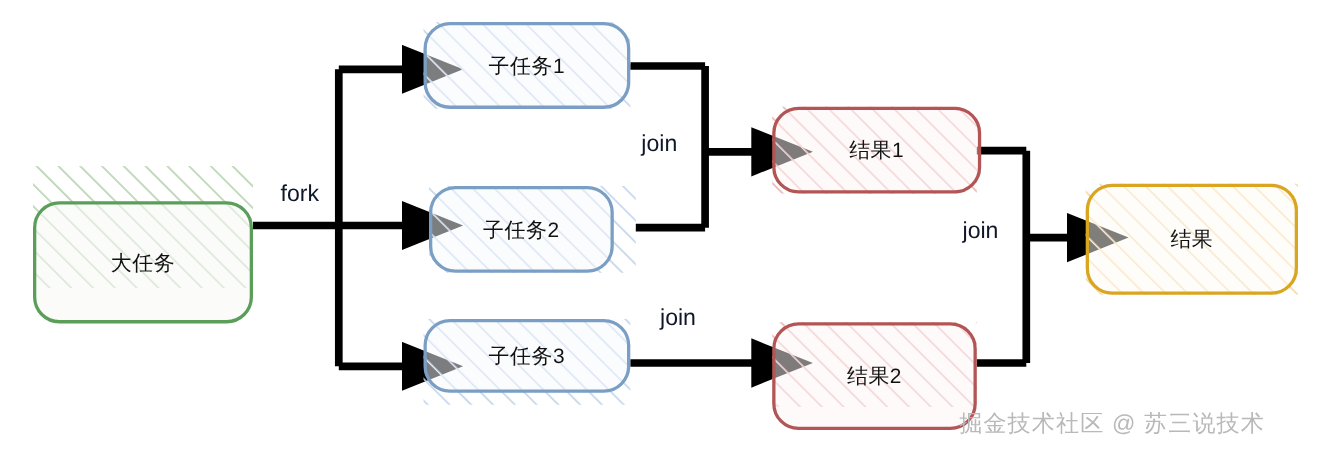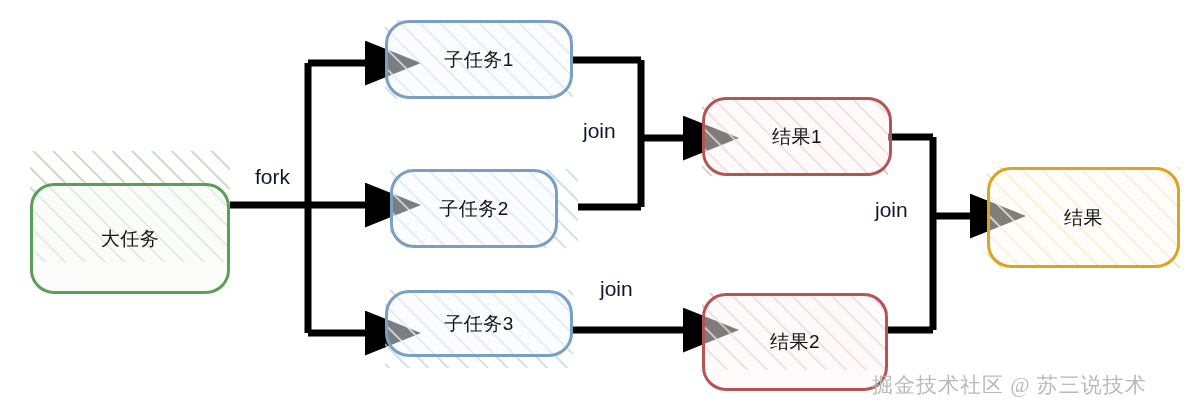--- a/index.html
+++ b/index.html
@@ -47,21 +47,21 @@
     white-space: nowrap;
     z-index: 4;
   }
   .watermark {
     position: absolute;
     font-size: 21px;
     color: #b9b9b9;
     white-space: nowrap;
     letter-spacing: 1px;
     z-index: 5;
-    font-family: Liberation Serif, serif;
+    font-family: Liberation Sans, sans-serif;
   }
 </style>
 </head>
 <body>
 
 <div id="canvas">
 
   <svg class="layer" viewBox="0 0 1204 408" xmlns="http://www.w3.org/2000/svg">
     <defs>
       <marker id="arrow" markerWidth="9" markerHeight="9" refX="1" refY="3.2" orient="auto" markerUnits="strokeWidth">

